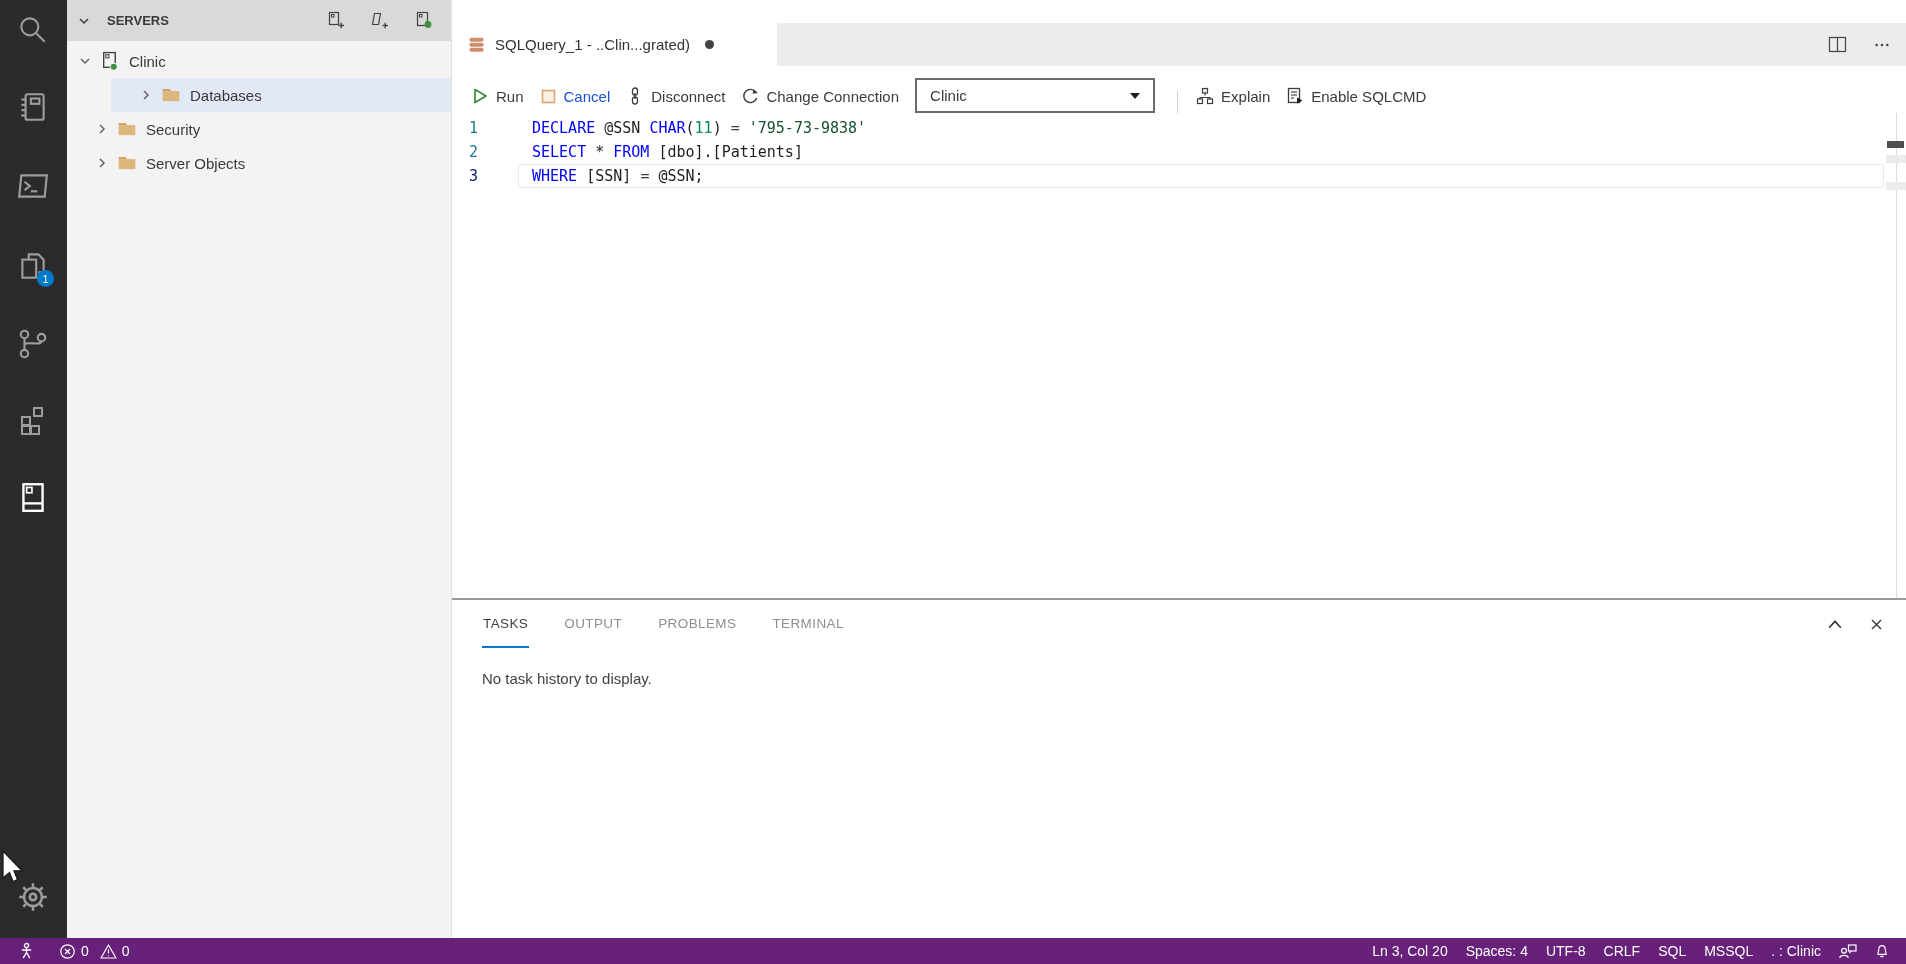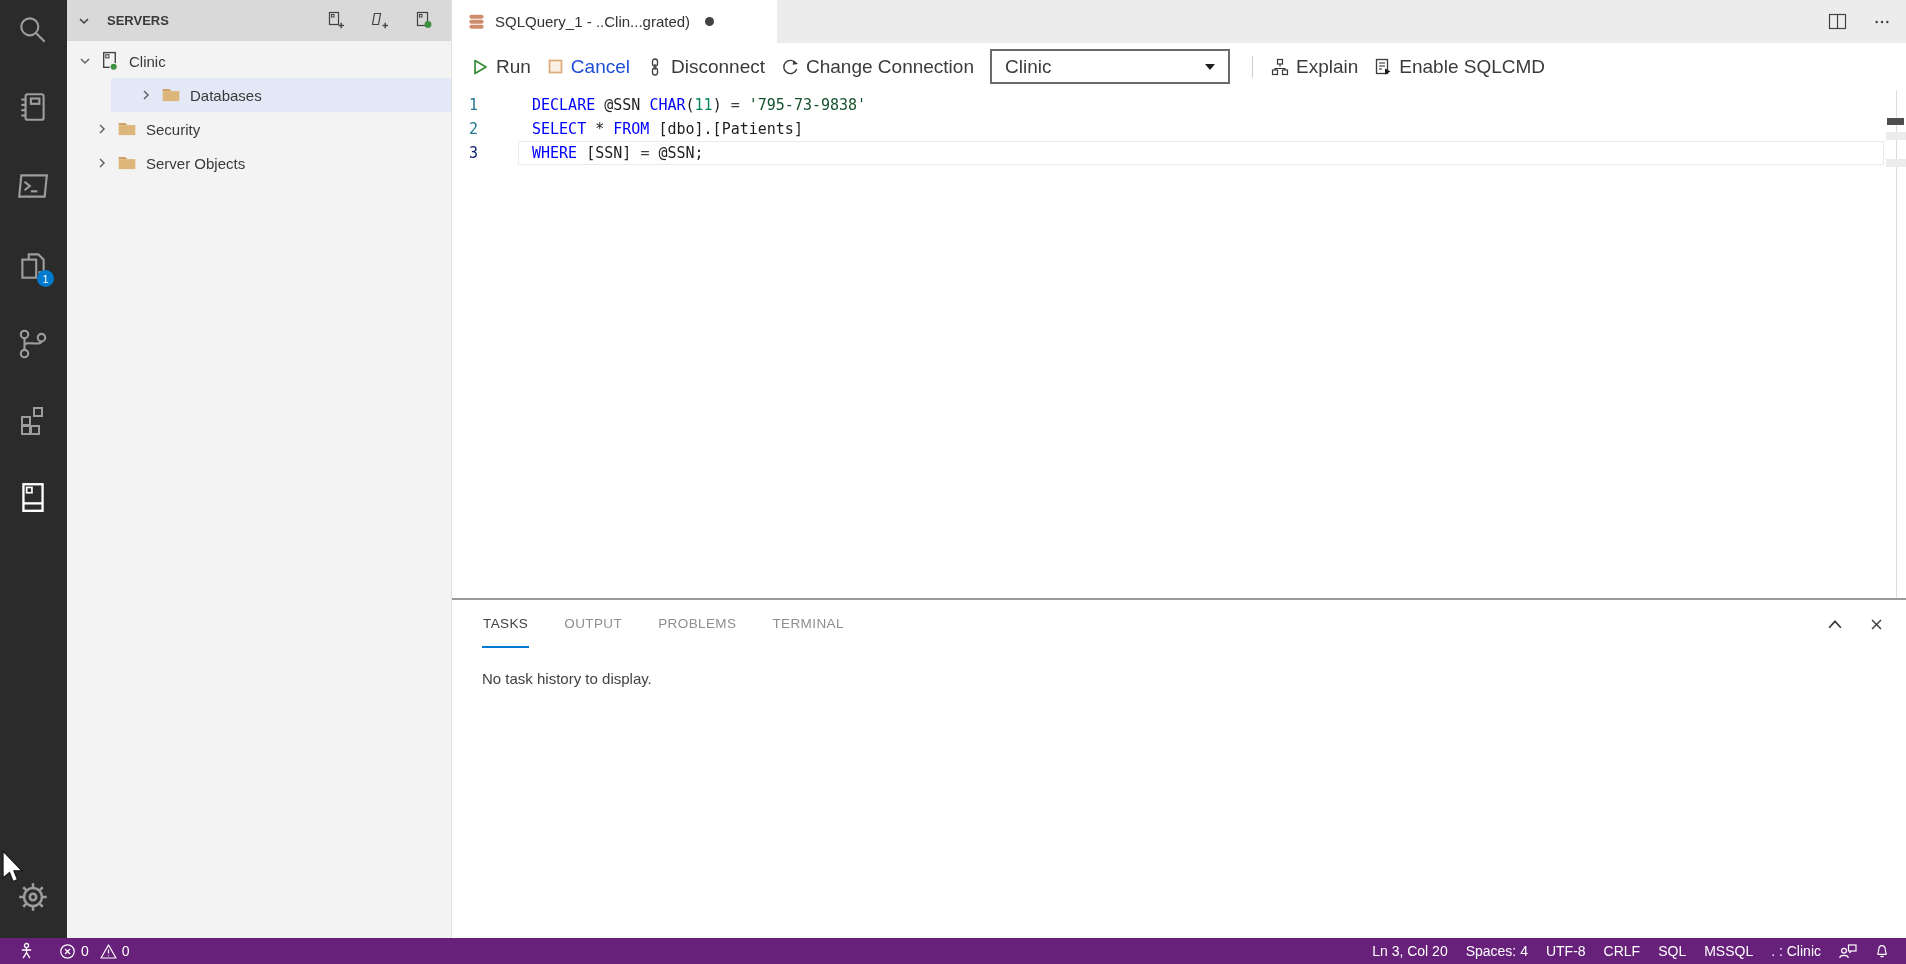--- a/index.html
+++ b/index.html
@@ -34,28 +34,28 @@
   .tree-row.selected{ background:#e2e8f6;margin-left:44px; }
   .tw{ width:16px; display:flex; justify-content:center; }
   .ticon{ margin-left:7px; display:flex; }
   .sidebar-bottom{ margin-top:auto; }
   .bottom-header{ height:31px; background:#d9d9d9; border-top:1px solid #f3f3f3;
     display:flex; align-items:center; padding-left:11px; gap:6px;
     font-size:13px; font-weight:bold; color:#3b3b3b; cursor:pointer; }
 
   
   .editor-region{ flex:1; display:flex; flex-direction:column; background:#fff; min-width:0; border-left:1px solid #e2e2e2; }
-  .tabbar{ height:43px; background:#ececec; display:flex; align-items:stretch; position:relative; flex:none; }
+  .tabbar{ height:43px; background:#ececec; display:flex; align-items:stretch; position:relative; flex:none;margin-top:23px; }
   .tab{ width:325px; background:#fff; display:flex; align-items:center;
     padding:0 10px 0 15px; gap:9px; font-size:15px; color:#333; cursor:pointer; }
   .dirty-dot{ width:9px; height:9px; border-radius:50%; background:#424242; margin-left:6px; flex:none; }
   .tabbar-actions{ position:absolute; right:16px; top:0; height:43px; display:flex; align-items:center; gap:27px; }
 
-  .toolbar{ height:47px; background:#fff; display:flex; align-items:center;
-    padding-left:11px; font-size:19px; color:#3b3b3b; flex:none; }
+  .toolbar{ height:47px; background:#fff; display:flex; align-items:flex-end;
+    padding-left:11px; font-size:15px; color:#3b3b3b; flex:none; }
   .tb-item{ display:flex; align-items:center; gap:7px; padding:0 8px; height:34px; cursor:pointer; }
   .tb-item.disabled{ color:#1d4ed8; cursor:default; }
   .db-select{ width:240px; height:35px; border:2px solid #6a6a6a; background:#fff;
     display:flex; align-items:center; justify-content:space-between;
     padding:0 13px; margin:0 12px 0 8px; cursor:pointer; }
   .caret-down{ width:0; height:0; border-left:5px solid transparent; border-right:5px solid transparent;
     border-top:6px solid #1e1e1e; }
   .tb-sep{ width:1px; height:22px; background:#cfcfcf; margin:0 10px; }
 
   .code-area{ flex:1; position:relative; min-height:0; padding-top:3px;

